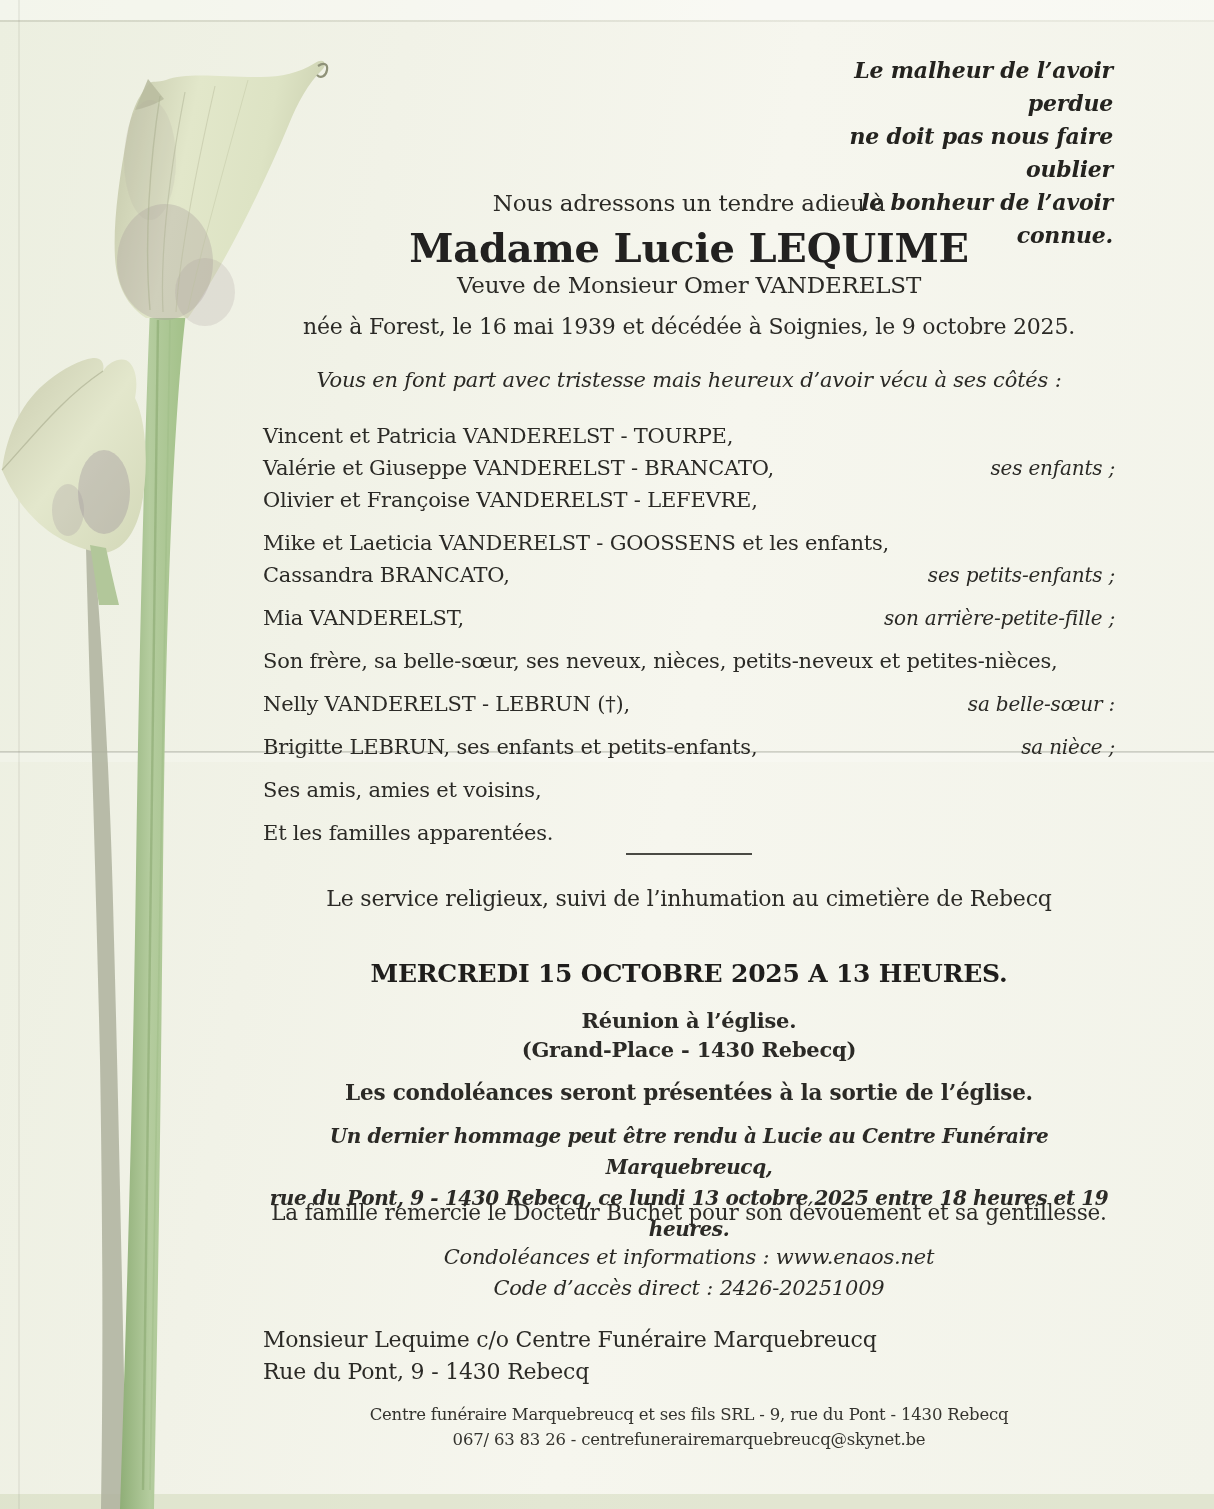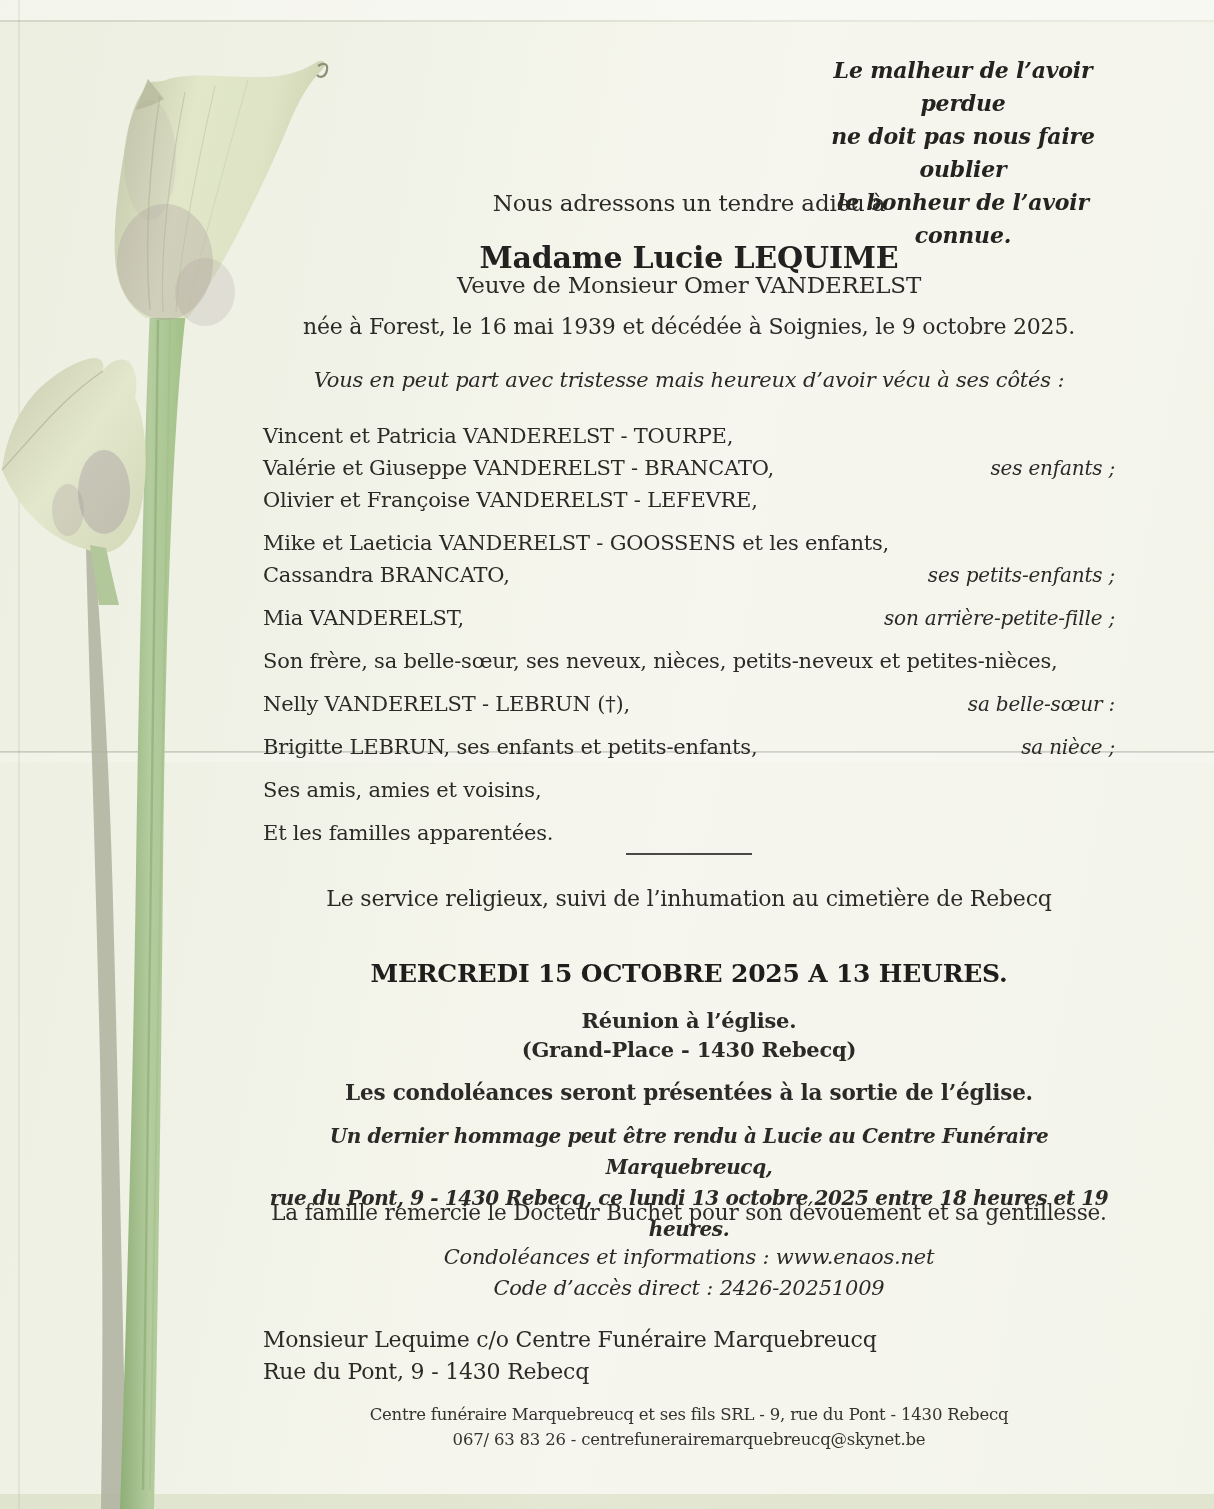--- a/index.html
+++ b/index.html
@@ -20,25 +20,25 @@
   .fold-mid   { position:absolute; left:0; top:751px; width:100%; height:1.6px; background:rgba(120,122,110,.30); }
   .band-mid   { position:absolute; left:0; top:752px; width:100%; height:10px; background:rgba(255,255,255,.22); }
   .band-bottom{ position:absolute; left:0; bottom:0; width:100%; height:15px; background:rgba(203,212,178,.45); }
   .edge-left  { position:absolute; left:18px; top:0; width:2px; height:100%; background:rgba(140,142,124,.12); }
 
   .flower-svg { position:absolute; left:0; top:0; }
 
   .col { position:absolute; left:263px; width:852px; text-align:center; }
   .left-align { text-align:left; }
 
-  .epigraph { position:absolute; left:813px; top:54px; width:300px; text-align:center;
+  .epigraph { position:absolute; left:813px; top:54px; width:300px; text-align:right;
               font-style:italic; font-weight:bold; font-size:22px; line-height:33px; color:#24231f; }
 
   .intro      { top:190px; font-size:23px;text-align:center; }
-  .name       { top:224px; font-size:30px; font-weight:bold; color:#222120;margin-top:16px; }
+  .name       { top:224px; font-size:40px; font-weight:bold; color:#222120; }
   .widow      { top:272px; font-size:23px; }
   .birth      { top:314px; font-size:22px; }
   .announce   { top:368px; font-size:21px; font-style:italic; }
 
   .relatives  { top:420px; }
   .rel-group  { margin-bottom:11px; }
   .rel-row    { display:flex; justify-content:space-between; align-items:flex-end;
                 font-size:21px; line-height:32px; text-align:left; }
   .rel-row .lbl { font-style:italic; font-size:20px; white-space:nowrap; }
 
@@ -126,21 +126,21 @@
   <div class="epigraph">
     <div>Le malheur de l’avoir perdue</div>
     <div>ne doit pas nous faire oublier</div>
     <div>le bonheur de l’avoir connue.</div>
   </div>
 
   <div class="col intro">Nous adressons un tendre adieu à</div>
   <div class="col name">Madame Lucie LEQUIME</div>
   <div class="col widow">Veuve de Monsieur Omer VANDERELST</div>
   <div class="col birth">née à Forest, le 16 mai 1939 et décédée à Soignies, le 9 octobre 2025.</div>
-  <div class="col announce">Vous en peut part avec tristesse mais heureux d’avoir vécu à ses côtés :</div>
+  <div class="col announce">Vous en font part avec tristesse mais heureux d’avoir vécu à ses côtés :</div>
 
   <div class="col relatives">
 
     <div class="rel-group">
       <div class="rel-row">
           <span>Vincent et Patricia VANDERELST - TOURPE,</span>
         </div>
       <div class="rel-row">
         <span>Valérie et Giuseppe VANDERELST - BRANCATO,</span>
         <span class="lbl">ses enfants ;</span>

